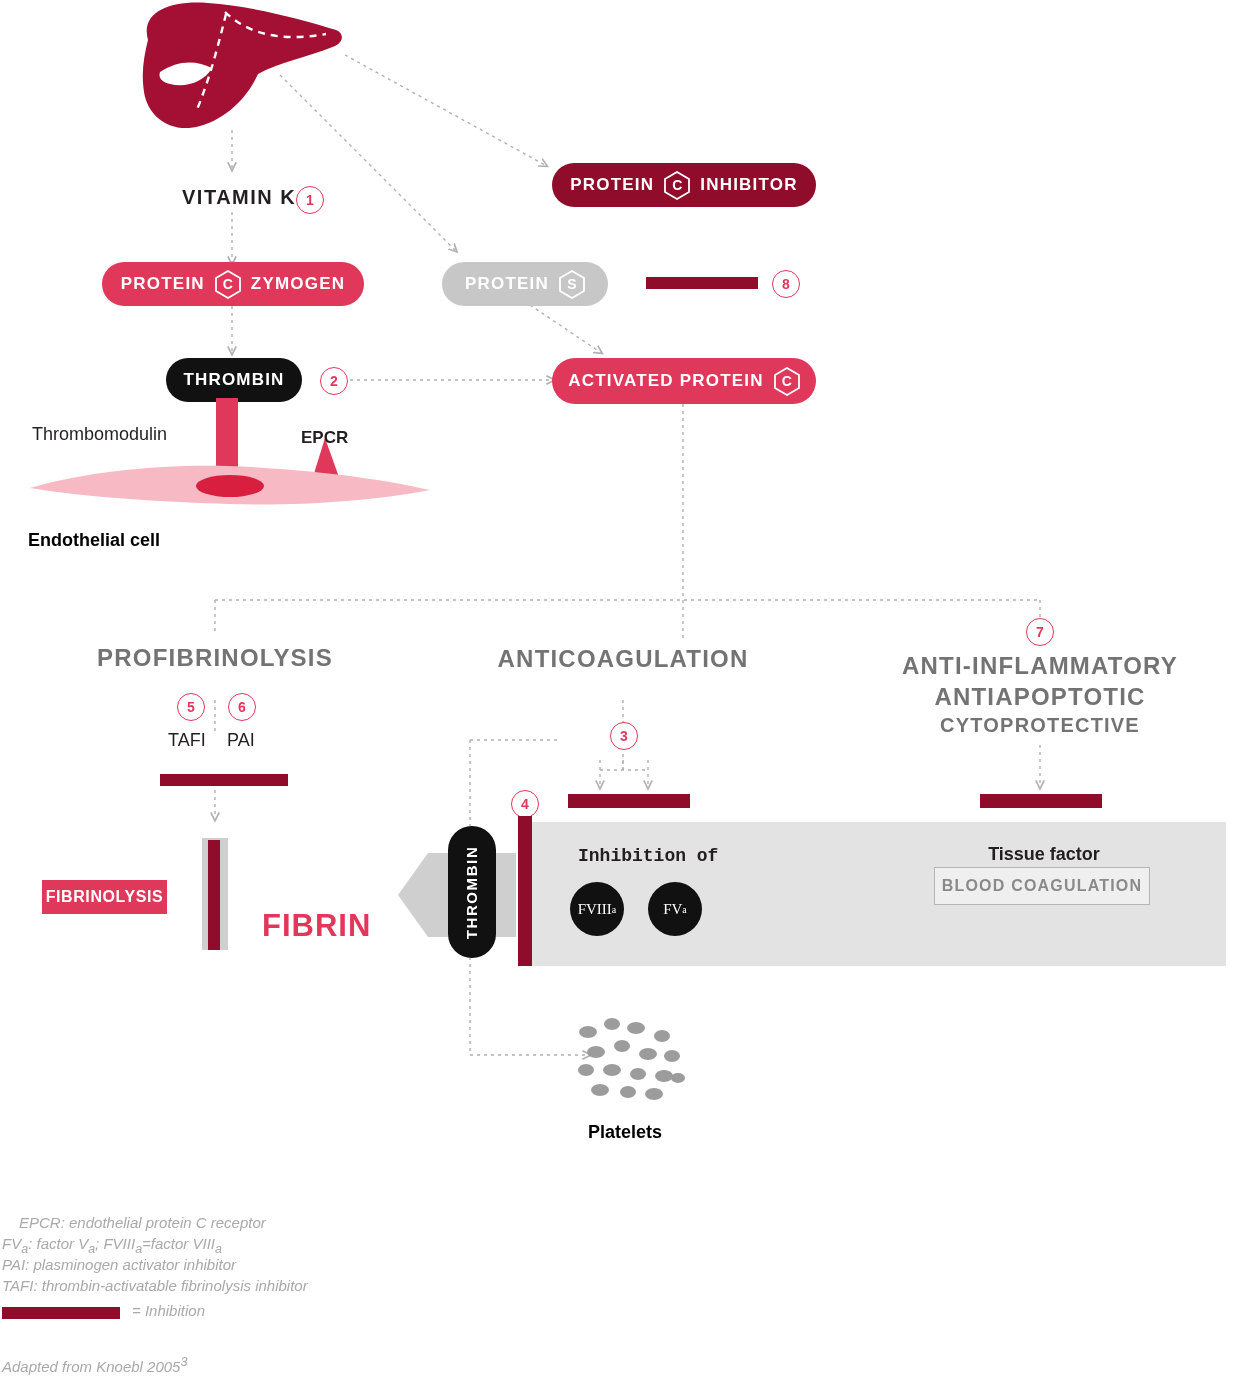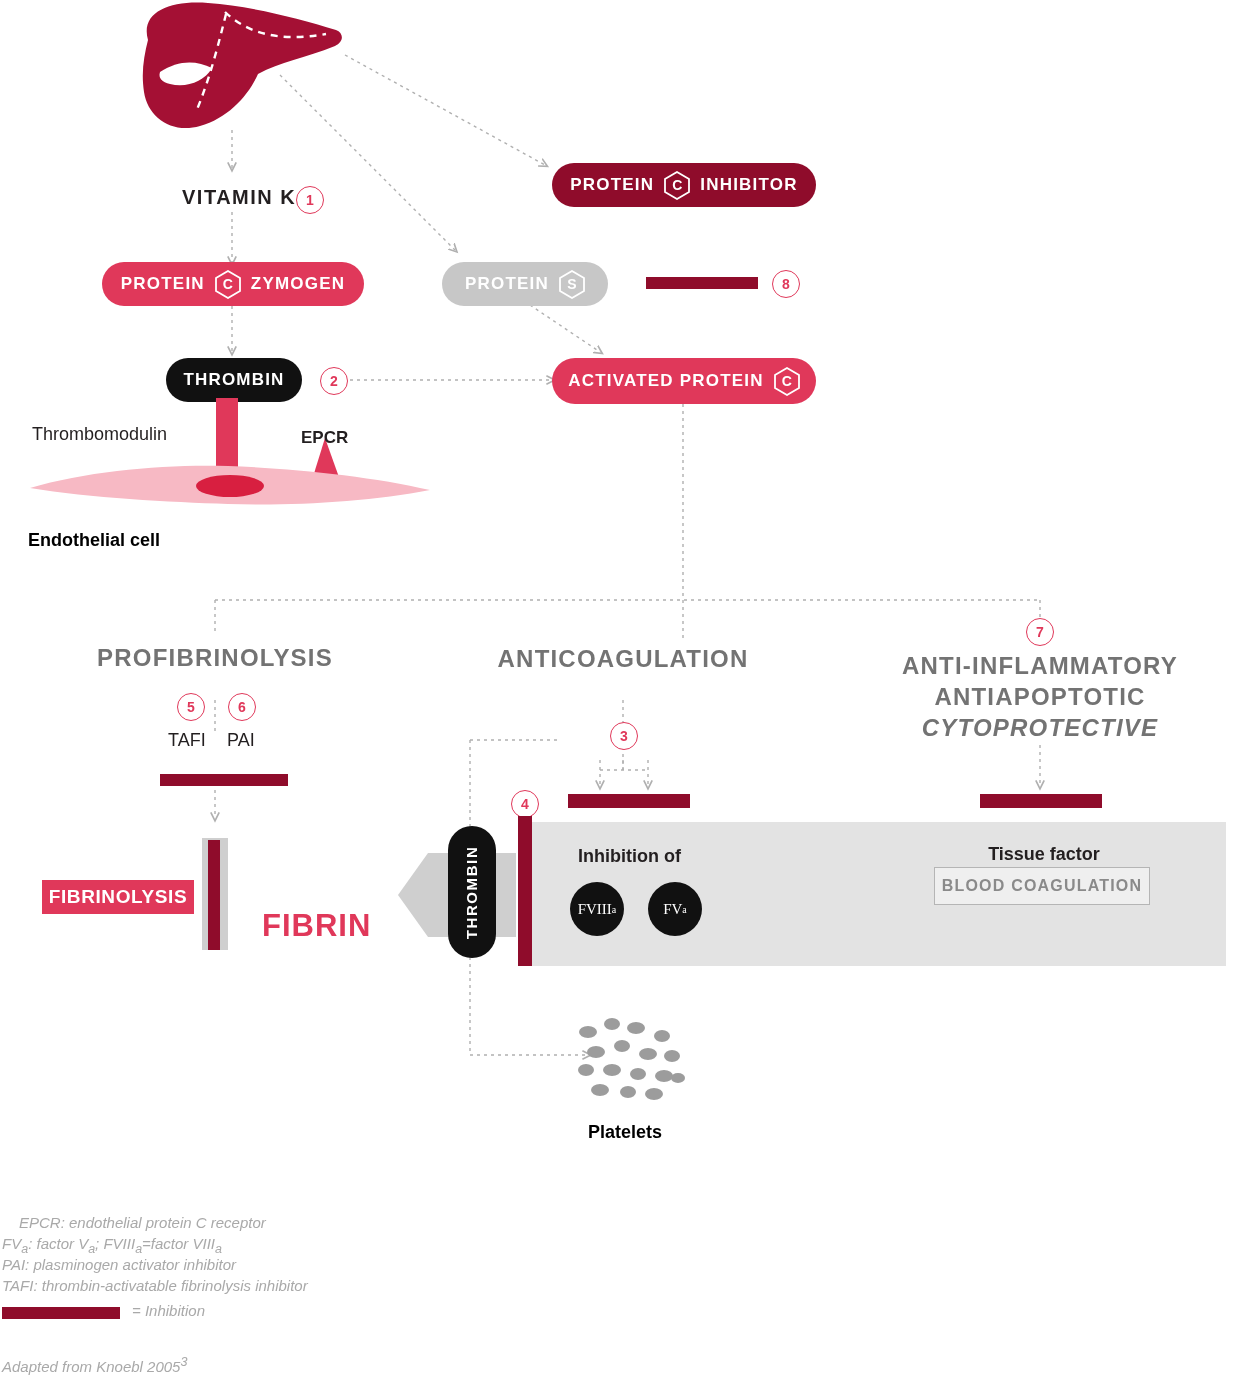--- a/index.html
+++ b/index.html
@@ -199,21 +199,21 @@
   <ellipse cx="210" cy="88" rx="34" ry="11" fill="#d81f40"></ellipse>
 </svg>
 <div class="lbl" style="left:32px;top:424px;font-size:18px;">Thrombomodulin</div>
 <div class="lbl bold" style="left:301px;top:428px;font-size:17px;">EPCR</div>
 <div class="lbl bold darkred" style="left:28px;top:530px;font-size:18px;">Endothelial cell</div>
 
 <div class="heading" style="left:60px;top:644px;width:310px;font-size:24px;">PROFIBRINOLYSIS</div>
 <div class="heading" style="left:468px;top:645px;width:310px;font-size:24px;">ANTICOAGULATION</div>
 <div class="heading" style="left:865px;top:652px;width:350px;font-size:24px;">ANTI-INFLAMMATORY</div>
 <div class="heading" style="left:865px;top:683px;width:350px;font-size:24px;">ANTIAPOPTOTIC</div>
-<div class="heading" style="left:865px;top:714px;width:350px;font-size:24px;font-style:italic;">CYTOPROTECTIVE</div>
+<div class="heading" style="left:865px;top:714px;width:350px;font-size:20px;">CYTOPROTECTIVE</div>
 
 <div class="numcircle" style="left:1026px;top:618px;">7</div>
 <div class="numcircle" style="left:177px;top:693px;">5</div>
 <div class="numcircle" style="left:228px;top:693px;">6</div>
 <div class="numcircle" style="left:610px;top:722px;">3</div>
 <div class="numcircle" style="left:511px;top:790px;">4</div>
 
 <div class="lbl" style="left:168px;top:730px;font-size:18px;">TAFI</div>
 <div class="lbl" style="left:227px;top:730px;font-size:18px;">PAI</div>
 
@@ -225,31 +225,31 @@
 
 <svg class="abs" style="left:196px;top:838px;width:40px;height:112px;" viewBox="0 0 40 112">
   <rect x="6" y="0" width="26" height="112" fill="#cfcfcf"></rect>
 </svg>
 <div class="inhbar" style="left:208px;top:840px;width:12px;height:110px;"></div>
 
 <svg class="abs" style="left:398px;top:845px;width:118px;height:100px;" viewBox="0 0 118 100">
   <path d="M118,8 L118,92 L30,92 L0,50 L30,8 Z" fill="#cfcfcf"></path>
 </svg>
 
-<div class="fibrinolysis-pill" style="left:42px;top:880px;width:152px;height:34px;font-size:19px;">
+<div class="fibrinolysis-pill" style="left:42px;top:880px;width:125px;height:34px;font-size:16px;">
   <span>FIBRINOLYSIS</span>
 </div>
 <div class="fibrin-word" style="left:262px;top:908px;font-size:31px;">FIBRIN</div>
 
 <div class="vthrombin" style="left:448px;top:826px;width:48px;height:132px;">
   <span>THROMBIN</span>
 </div>
 <div class="inhbar" style="left:518px;top:816px;width:14px;height:150px;"></div>
 
-<div class="lbl bold" style="left:578px;top:846px;font-size:18px;">Inhibition of</div>
+<div class="lbl bold" style="left:578px;top:846px;font-size:18px;font-family:Liberation Mono, monospace;">Inhibition of</div>
 <div class="fcircle" style="left:570px;top:882px;width:54px;height:54px;">
   <span>FVIII</span>
     <sub>a</sub>
 </div>
 <div class="fcircle" style="left:648px;top:882px;width:54px;height:54px;">
   <span>FV</span>
     <sub>a</sub>
 </div>
 
 <div class="lbl bold" style="left:984px;top:844px;font-size:18px;text-align:center;width:120px;">Tissue factor</div>

